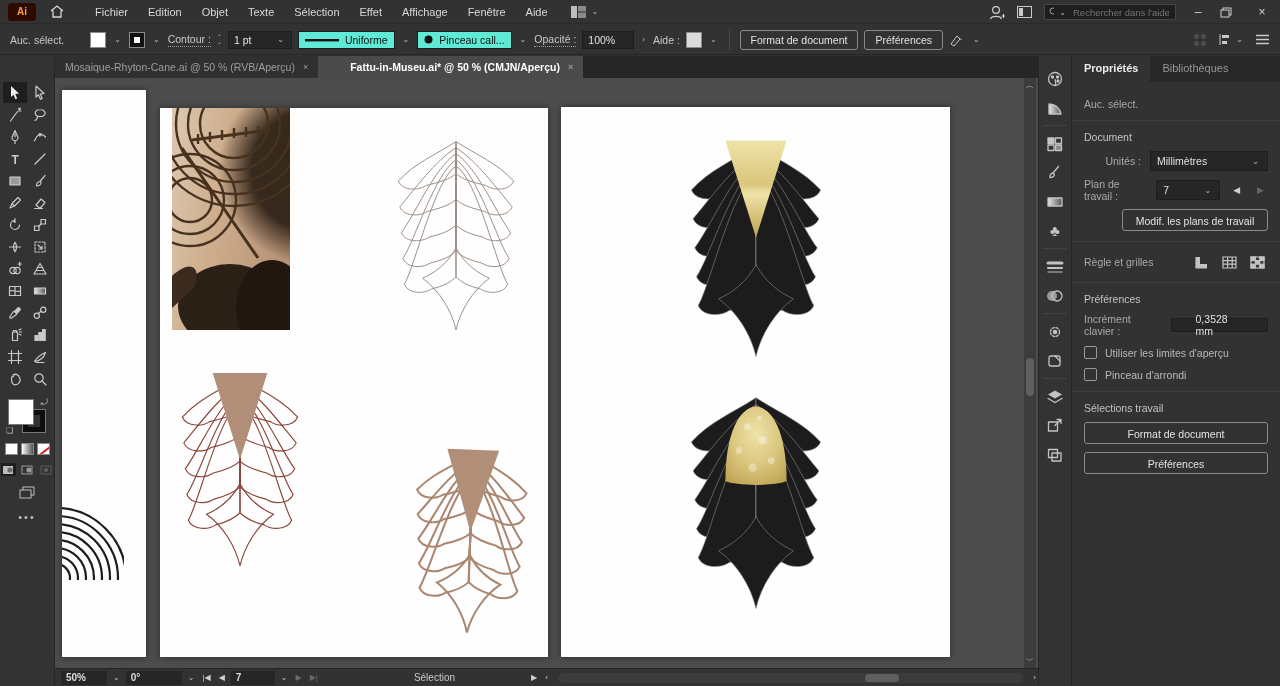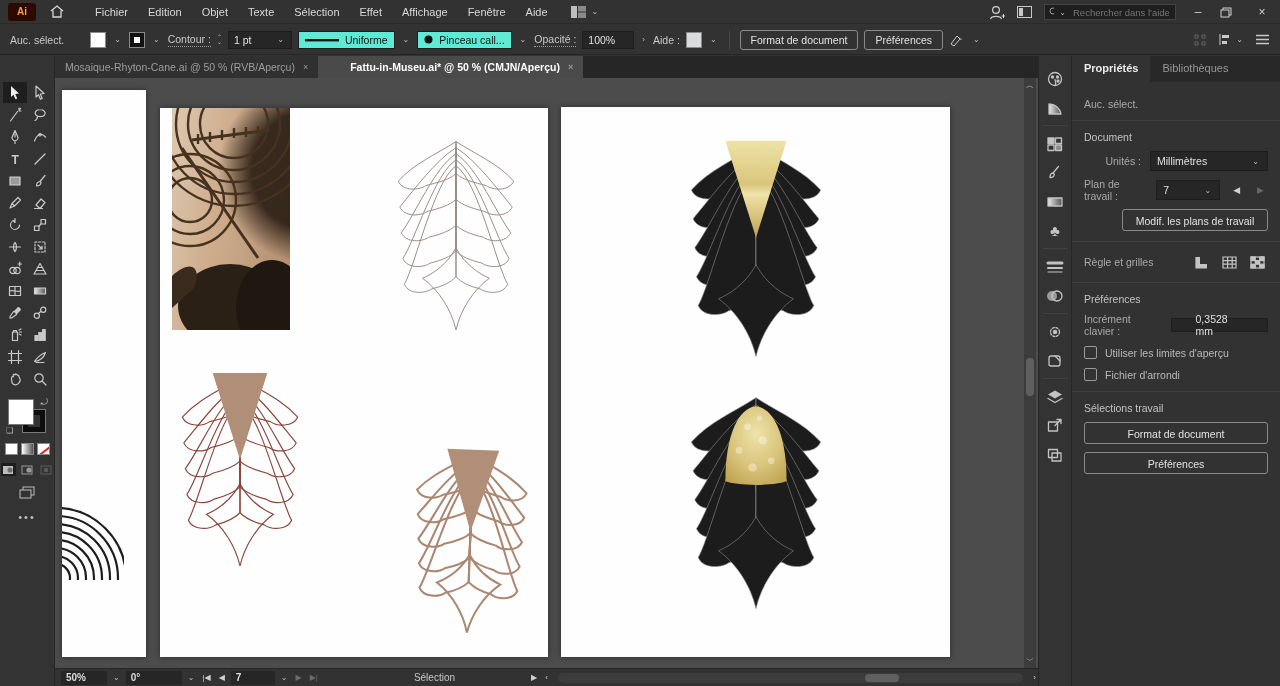--- a/index.html
+++ b/index.html
@@ -712,21 +712,21 @@
       <div class="prow">
         <span class="plabel">Incrément clavier :</span>
         <span class="kfield">0,3528 mm</span>
       </div>
       <div class="chkrow">
           <span class="chk"></span>
           <span>Utiliser les limites d'aperçu</span>
         </div>
       <div class="chkrow">
           <span class="chk"></span>
-          <span>Fichier d'arrondi</span>
+          <span>Pinceau d'arrondi</span>
         </div>
       <div class="pdiv"></div>
 
       <div class="psec-title">Sélections travail</div>
       <button class="pbtn" style="width:100%;margin-bottom:8px">Format de document</button>
       <button class="pbtn" style="width:100%">Préférences</button>
     </div>
   </div>
 
   <div class="statusbar">

